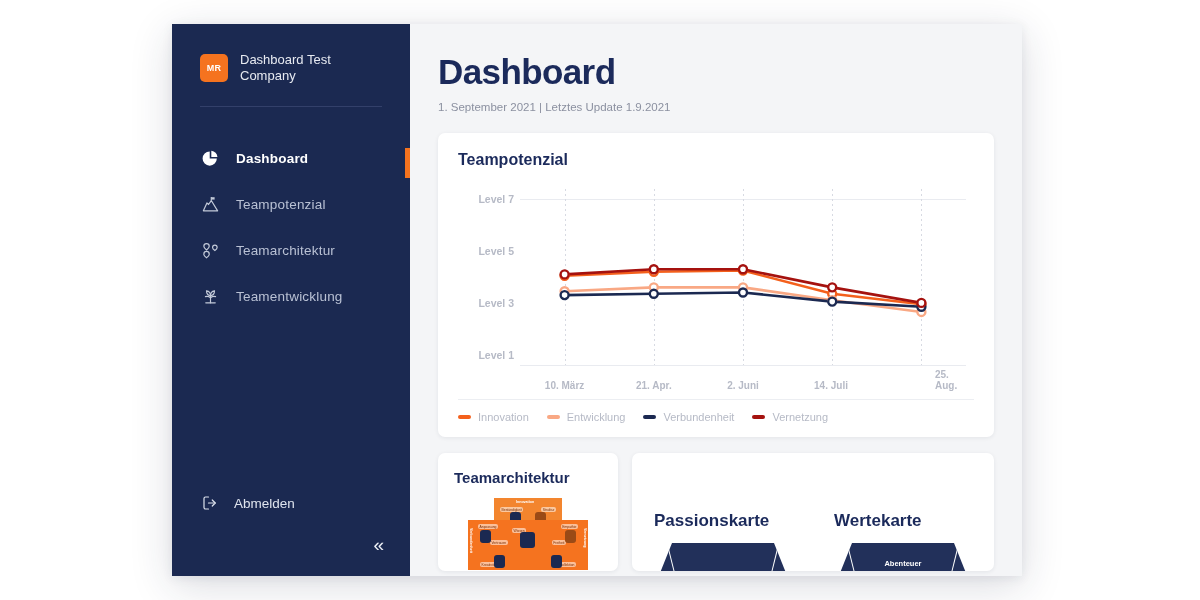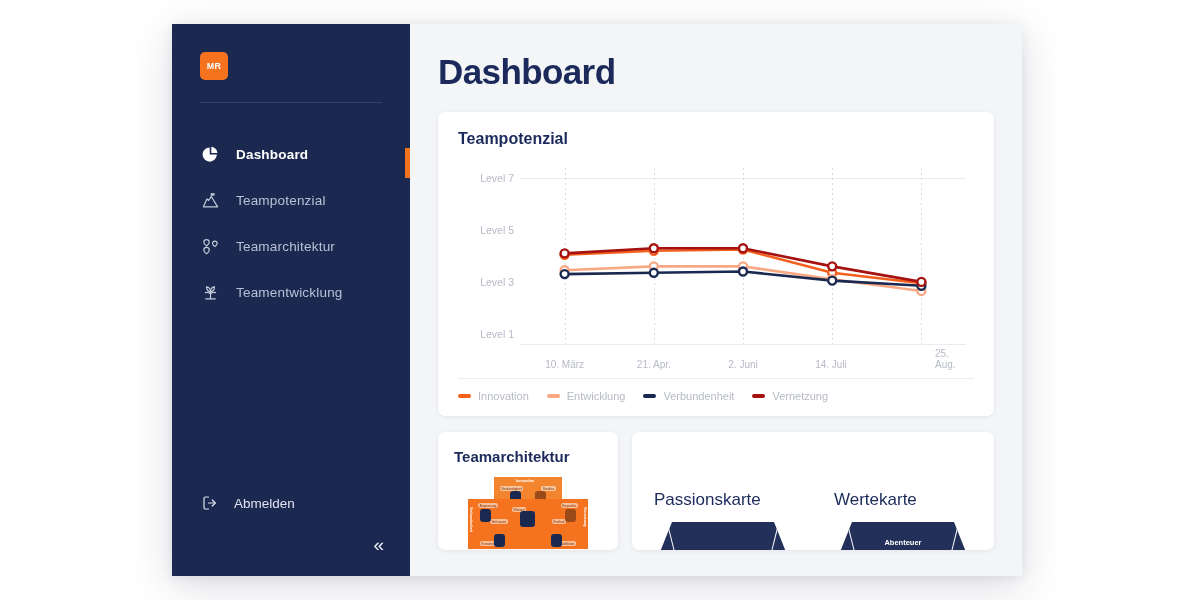--- a/index.html
+++ b/index.html
@@ -65,21 +65,21 @@
   #main { flex: 1 1 auto; padding: 28px 28px 0 28px; overflow: hidden; position: relative; }
   #page-title { color: #1b2a5b; font-size: 35px; font-weight: bold; letter-spacing: -.6px; }
   #subtitle { color: #8b90a0; font-size: 11.5px; margin-top: 9px; }
 
   .card { background: #ffffff; border-radius: 7px; box-shadow: 0 1px 4px rgba(30,40,70,.08); }
 
   #chart-card { margin-top: 20px; padding: 18px 20px 14px 20px; }
   .card-title { color: #1b2a5b; font-size: 16px; font-weight: bold; }
 
   
-  #chart-wrap { position: relative; height: 216px; margin-top: 10px; }
+  #chart-wrap { position: relative; height: 216px; margin-top: 10px; font-weight: bold; }
   #plot { position: absolute; left: 62px; right: 8px; top: 10px; bottom: 30px; }
   .ylabel { position: absolute; left: 0; width: 56px; text-align: right;
             color: #b6bac6; font-size: 10.5px; transform: translateY(-50%); }
   .hline { position: absolute; left: 62px; right: 8px; height: 1px; background: #e9ebf0; }
   .vline { position: absolute; top: 10px; bottom: 30px; width: 1px;
            background: repeating-linear-gradient(to bottom,#d7dae2 0,#d7dae2 2px,transparent 2px,transparent 5px); }
   .xlabel { position: absolute; bottom: 4px; color: #b6bac6; font-size: 10px; transform: translateX(-50%); }
   #svg-lines { position: absolute; inset: 0; overflow: visible; }
 
   #legend { display: flex; align-items: center; gap: 18px; border-top: 1px solid #eceef2;
@@ -107,21 +107,21 @@
 
   #cards-card { flex: 1 1 auto; padding: 14px 22px 0 22px; position: relative; height: 118px; overflow: hidden; }
   #team-select {
     position: absolute; right: 22px; top: 14px;
     width: 145px; height: 30px; background: #eef0f7; border-radius: 5px;
     display: flex; align-items: center; justify-content: space-between;
     padding: 0 12px; color: #1b2a5b; font-size: 11.5px; font-weight: bold; cursor: pointer;
   }
   #twocards { display: flex; gap: 42px; margin-top: 44px; }
   .subcard { flex: 1 1 0; }
-  .subcard-title { color: #1b2a5b; font-size: 17px; font-weight: normal; }
+  .subcard-title { color: #1b2a5b; font-size: 17px; font-weight: bold; }
   .trap-wrap { margin-top: 12px; height: 60px; position: relative; }
   .trap {
     position: absolute; left: 50%; transform: translateX(-50%);
     width: 150px; height: 60px; background: #22305a;
     clip-path: polygon(16% 0, 84% 0, 100% 100%, 0 100%);
     display: flex; align-items: flex-end; justify-content: center;
     padding-bottom: 12px;
   }
   .trap .divl, .trap .divr { position: absolute; top: 0; bottom: 0; width: 1px; background: #ffffff; }
   .trap .divl { left: 26px; transform: rotate(-14deg); }
@@ -131,20 +131,21 @@
 </style>
 </head>
 <body>
 
 <div id="app-window">
 
   <aside id="sidebar">
 
     <div class="brand">
       <div class="brand-badge">MR</div>
+      <div class="brand-name">Dashboard Test Company</div>
     </div>
     <div class="brand-rule"></div>
 
     <nav class="nav">
 
       <div class="nav-item active">
         <span class="nav-icon">
           <svg width="19" height="19" viewBox="0 0 24 24">
             <path d="M11 3a9 9 0 1 0 9 9h-9z" fill="#ffffff"></path>
             <path d="M13 2.2V10h7.8A9 9 0 0 0 13 2.2z" fill="#ffffff"></path>
@@ -205,20 +206,21 @@
       </div>
       <div class="collapse">
         <span>«</span>
       </div>
     </div>
   </aside>
 
   <main id="main">
 
     <h1 id="page-title">Dashboard</h1>
+    <div id="subtitle">1. September 2021 | Letztes Update 1.9.2021</div>
 
     <section id="chart-card" class="card">
       <div class="card-title">Teampotenzial</div>
 
       <div id="chart-wrap">
         <div id="y-labels">
             <div class="ylabel" style="top: 20.3529px;">Level 7</div>
             <div class="ylabel" style="top: 72.1176px;">Level 5</div>
             <div class="ylabel" style="top: 123.882px;">Level 3</div>
             <div class="ylabel" style="top: 175.647px;">Level 1</div>

